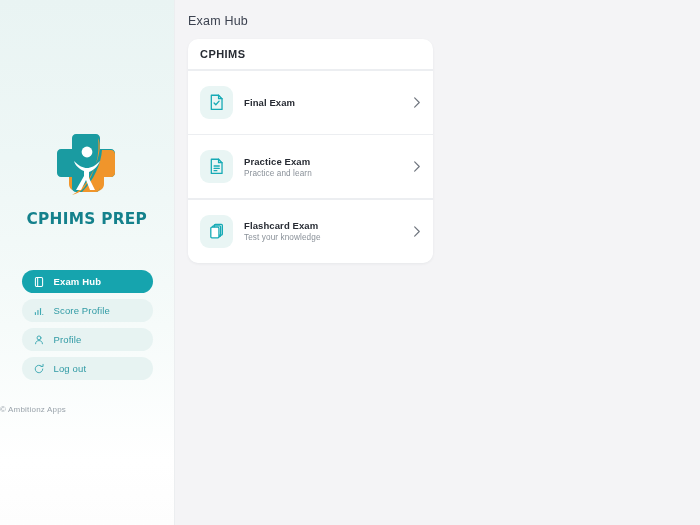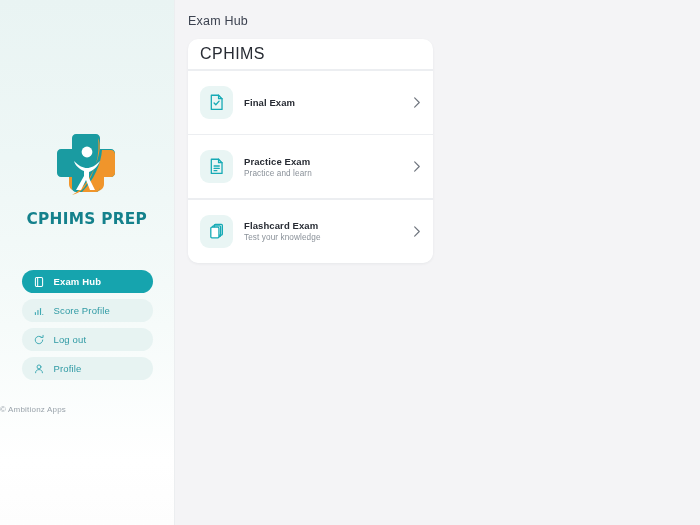--- a/index.html
+++ b/index.html
@@ -114,22 +114,22 @@
     box-shadow: 0 1px 3px rgba(20,30,50,0.06);
   }
   .card-header {
     background: #ffffff;
     height: 30px;
     display: flex;
     align-items: center;
     padding-left: 12px;
   }
   .card-header-title {
-    font-size: 16px;
-    font-weight: normal;
+    font-size: 11px;
+    font-weight: bold;
     color: #272b33;
     letter-spacing: 0.45px;
   }
 
   .row {
     background: #ffffff;
     height: 63px;
     display: flex;
     align-items: center;
     padding: 0 11px 0 12px;
@@ -212,35 +212,35 @@
             <line x1="10" y1="12.6" x2="10" y2="4.6"></line>
             <line x1="13" y1="12.6" x2="13" y2="12.6"></line>
           </svg>
         </span>
         <span class="nav-label">Score Profile</span>
       </div>
 
       <div class="nav-item">
         <span class="nav-icon">
           <svg width="12" height="12" viewBox="0 0 16 16" fill="none" stroke="#3fa9b3" stroke-width="1.3" stroke-linecap="round" stroke-linejoin="round">
-            <path d="M13 8 A5 5 0 1 1 11.3 4.2"></path>
-            <polyline points="13.4,1.8 13.4,4.6 10.6,4.6"></polyline>
-          </svg>
-        </span>
-        <span class="nav-label">Log out</span>
+            <circle cx="8" cy="5.2" r="2.6"></circle>
+            <path d="M3.4 13 C3.4 10.3 5.5 8.8 8 8.8 C10.5 8.8 12.6 10.3 12.6 13"></path>
+          </svg>
+        </span>
+        <span class="nav-label">Profile</span>
       </div>
 
       <div class="nav-item">
         <span class="nav-icon">
           <svg width="12" height="12" viewBox="0 0 16 16" fill="none" stroke="#3fa9b3" stroke-width="1.3" stroke-linecap="round" stroke-linejoin="round">
-            <circle cx="8" cy="5.2" r="2.6"></circle>
-            <path d="M3.4 13 C3.4 10.3 5.5 8.8 8 8.8 C10.5 8.8 12.6 10.3 12.6 13"></path>
-          </svg>
-        </span>
-        <span class="nav-label">Profile</span>
+            <path d="M13 8 A5 5 0 1 1 11.3 4.2"></path>
+            <polyline points="13.4,1.8 13.4,4.6 10.6,4.6"></polyline>
+          </svg>
+        </span>
+        <span class="nav-label">Log out</span>
       </div>
 
     </nav>
 
     <div class="footer-note">© Ambitionz Apps</div>
   </aside>
 
   <main class="main">
 
     <div class="page-title">Exam Hub</div>

